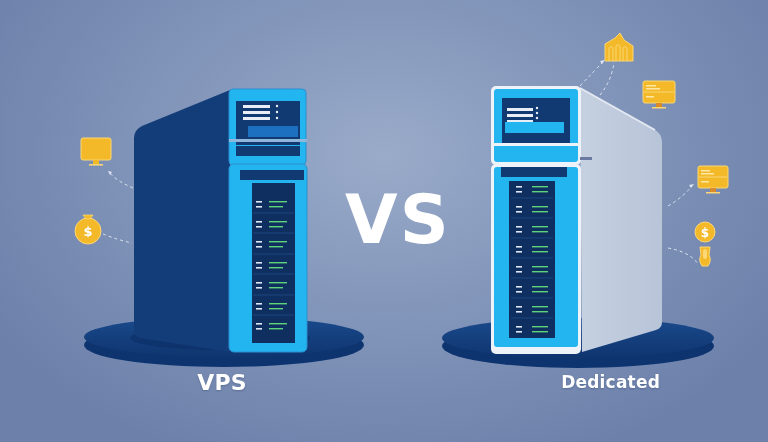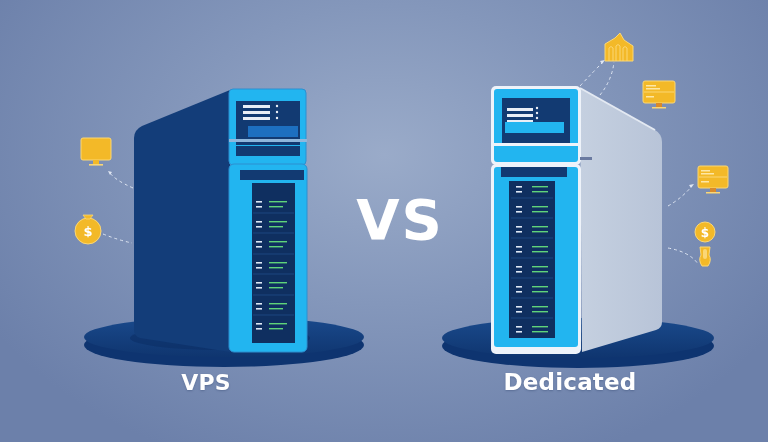--- a/index.html
+++ b/index.html
@@ -2,23 +2,23 @@
 <html><head>
 <meta charset="utf-8">
 <style>
   html,body{margin:0;padding:0;}
   body{width:768px;height:442px;overflow:hidden;font-family:"DejaVu Sans","Liberation Sans",sans-serif;}
   .scene{position:relative;width:768px;height:442px;overflow:hidden;
     background:radial-gradient(ellipse 60% 75% at 50% 35%, #9aabc9 0%, #8497bb 45%, #6c80aa 100%);}
   svg.art{position:absolute;left:0;top:0;}
   .label{position:absolute;color:#ffffff;font-weight:bold;text-align:center;letter-spacing:0.2px;
     text-shadow:0 1px 2px rgba(40,60,100,0.35);}
-  .vps-label{left:156px;top:370px;width:100px;font-size:22px;}
-  .ded-label{left:480px;top:370px;width:180px;font-size:23px;line-height:24px;}
-  .vs{position:absolute;left:345px;top:180px;width:110px;text-align:center;font-size:56px;font-weight:bold;color:#ffffff;line-height:80px;letter-spacing:2px;}
+  .vps-label{left:172px;top:370px;width:100px;font-size:22px;}
+  .ded-label{left:480px;top:370px;width:180px;font-size:17px;line-height:24px;text-align:right;}
+  .vs{position:absolute;left:345px;top:180px;width:110px;font-size:68px;font-weight:bold;color:#ffffff;line-height:80px;letter-spacing:2px;}
 </style>
 </head>
 <body>
 
 <div class="scene">
   <svg class="art" width="768" height="442" viewBox="0 0 768 442">
     <defs>
       <linearGradient id="platL" x1="0" y1="0" x2="0" y2="1">
         <stop offset="0" stop-color="#1a4a8c"></stop>
           <stop offset="1" stop-color="#0f356f"></stop>

